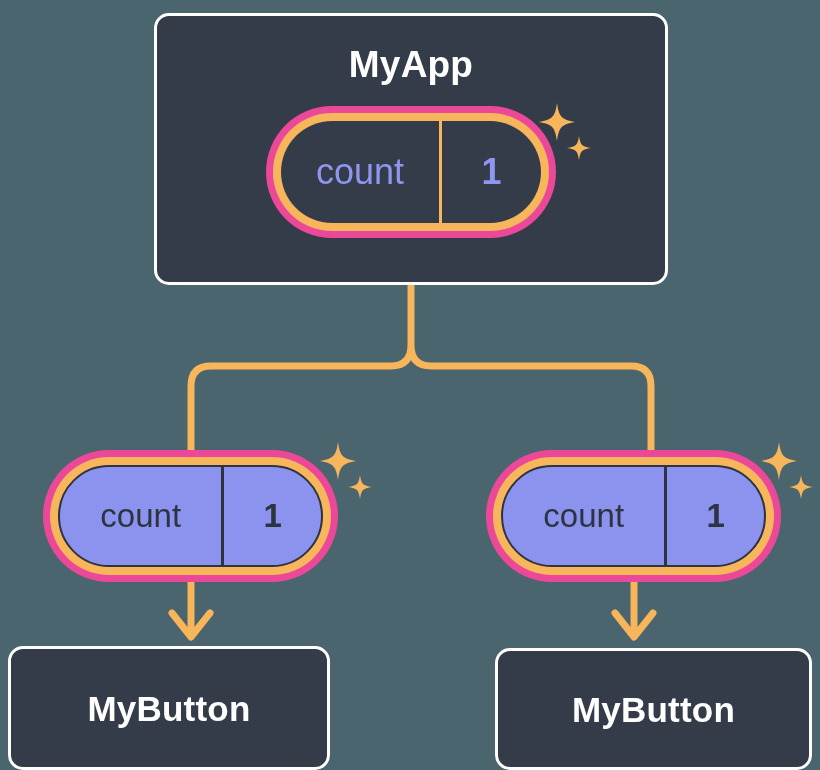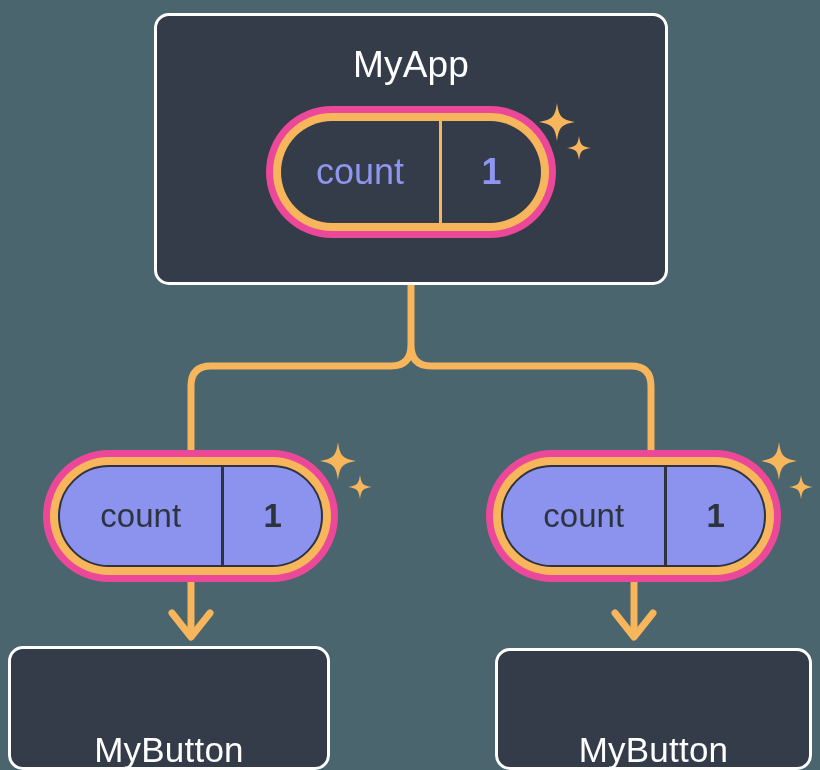--- a/index.html
+++ b/index.html
@@ -35,38 +35,38 @@
     background: #343c4a;
     border: 3px solid #ffffff;
     border-radius: 15px;
     display: flex;
     flex-direction: column;
     align-items: center;
   }
   .card-title {
     color: #ffffff;
     font-size: 37px;
-    font-weight: 400;
+    font-weight: 700;
     letter-spacing: 0.2px;
     line-height: 1;
     white-space: nowrap;
   }
 
   
   #card-myapp {
     left: 154px;
     top: 13px;
     width: 514px;
     height: 272px;
     padding-top: 30px;
   }
 
   
   .card-button {
-    justify-content: flex-end;
+    justify-content: center;
   }
   #card-mybutton-left {
     left: 8px;
     top: 646px;
     width: 322px;
     height: 124px;
   }
   #card-mybutton-right {
     left: 495px;
     top: 648px;

